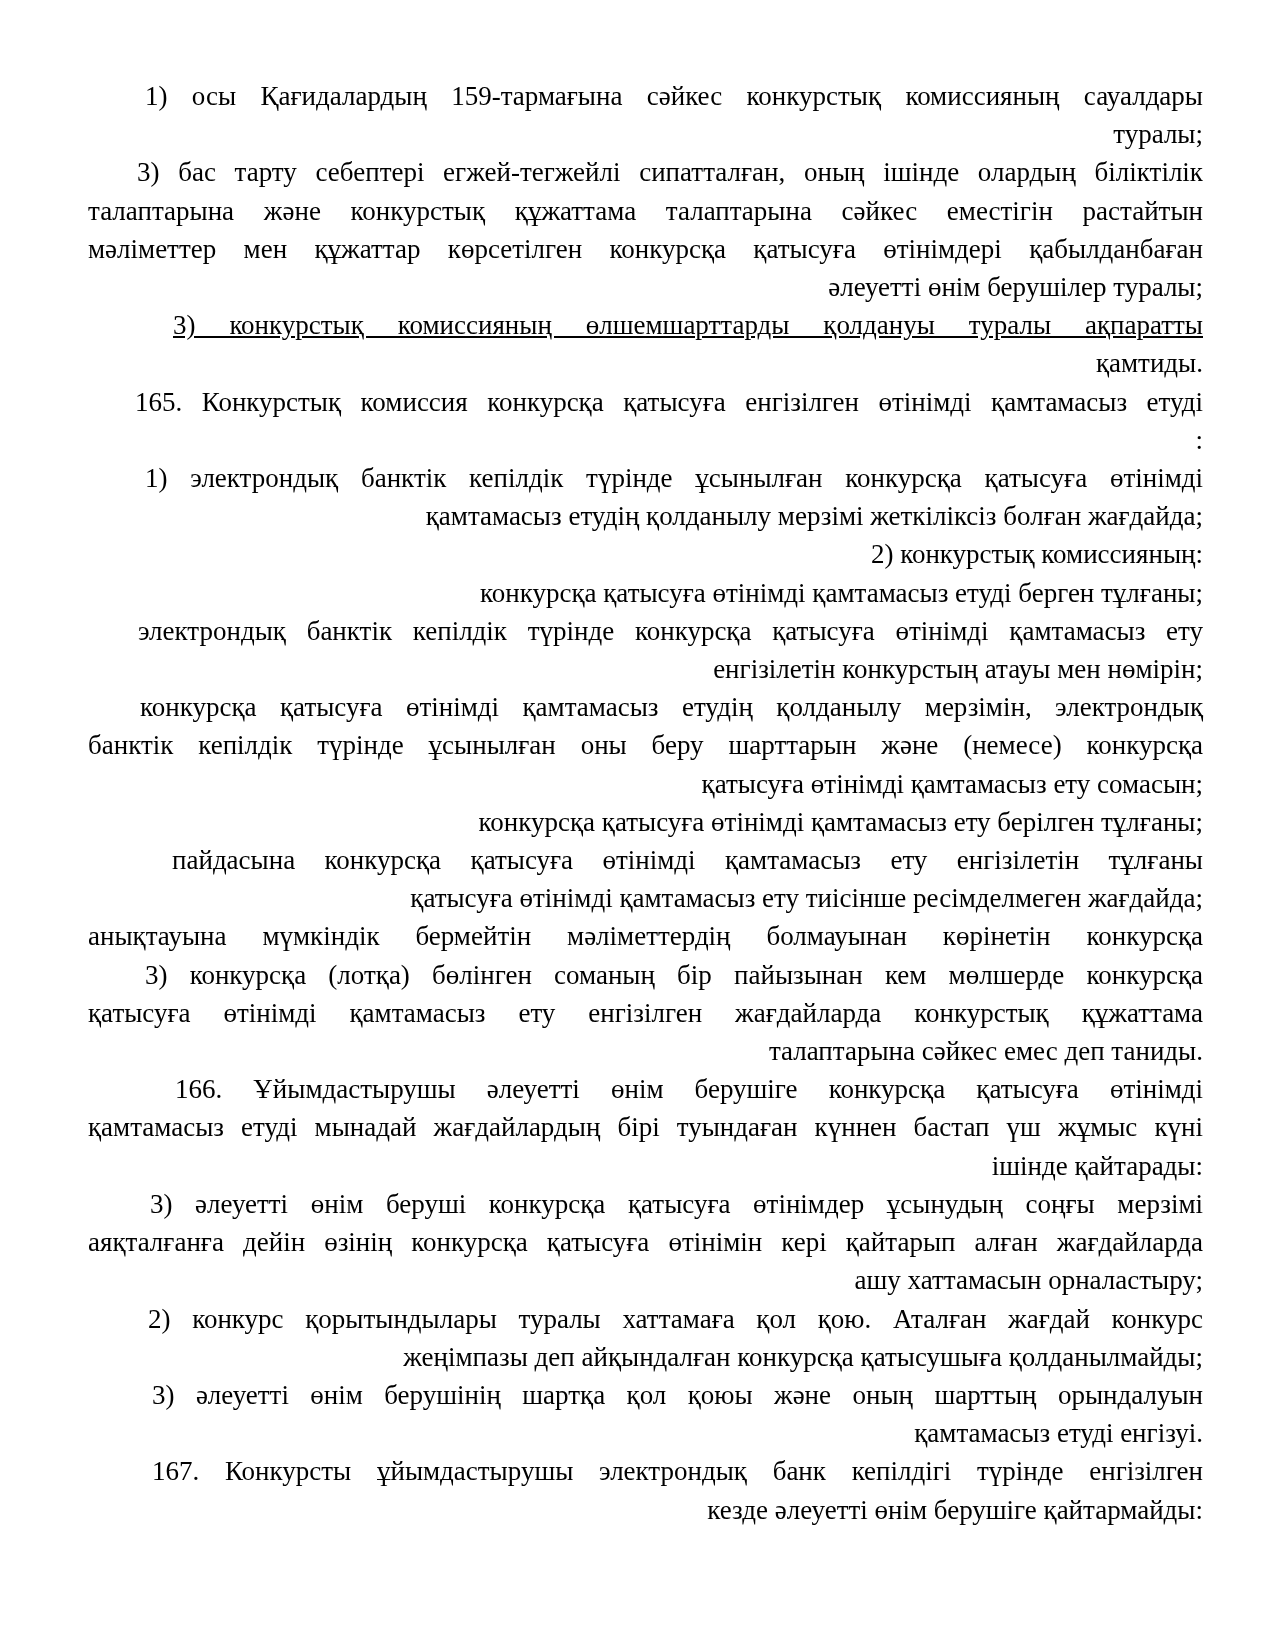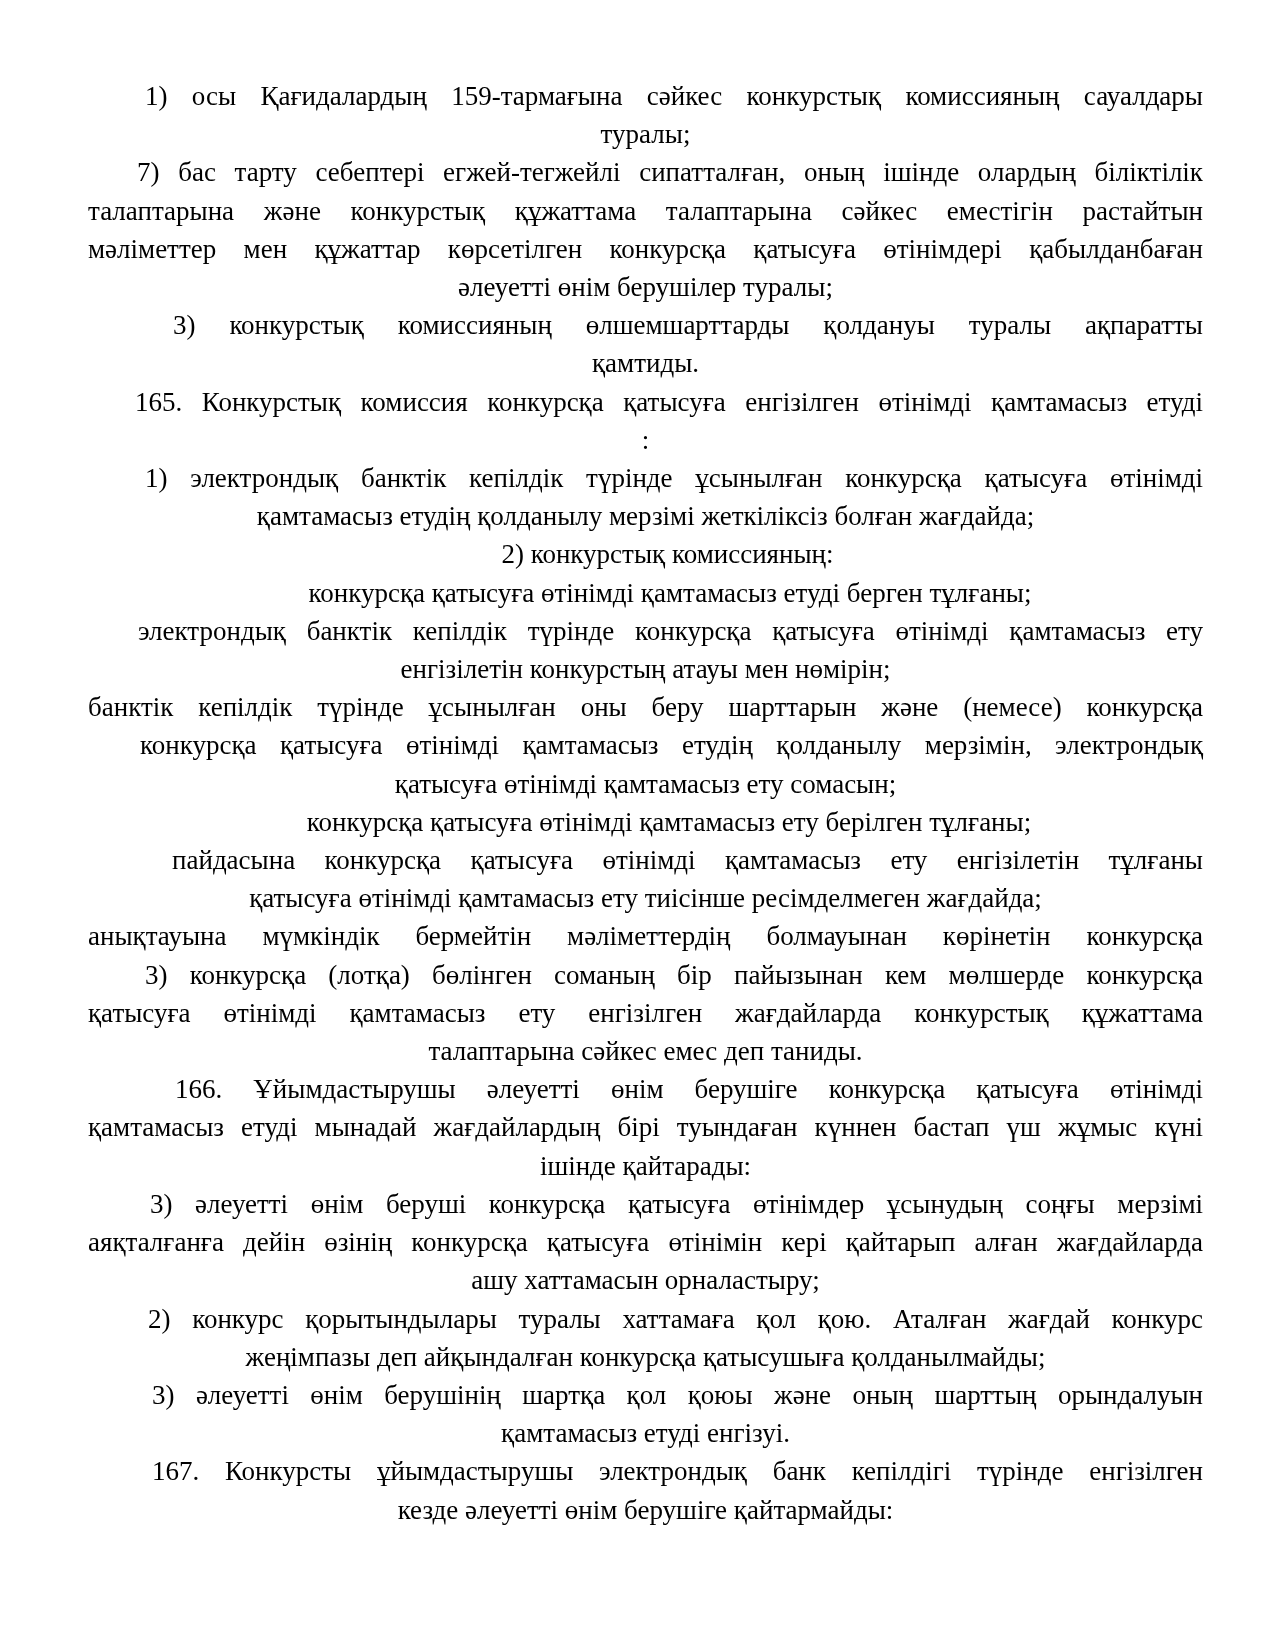--- a/index.html
+++ b/index.html
@@ -23,45 +23,45 @@
     font-size: 27px;
     line-height: 38.2px;
     color: #000000;
     -webkit-font-smoothing: antialiased;
   }
   .para {
     margin: 0;
     padding: 0;
   }
   .line {
-    text-align: center;
+    text-align: right;
     white-space: normal;
   }
   .line.just {
     text-align: justify;
     text-align-last: justify;
   }
 </style>
 </head>
 <body>
 
 <div class="page">
   <div class="textblock" style="color: rgb(0, 0, 0);">
       <div class="para">
         <div class="line just" style="text-indent: 57px;">1) осы Қағидалардың 159-тармағына сәйкес конкурстық комиссияның сауалдары</div>
         <div class="line">туралы;</div>
       </div>
       <div class="para">
-        <div class="line just" style="text-indent: 49px;">7) бас тарту себептері егжей-тегжейлі сипатталған, оның ішінде олардың біліктілік</div>
+        <div class="line just" style="text-indent: 49px;">3) бас тарту себептері егжей-тегжейлі сипатталған, оның ішінде олардың біліктілік</div>
         <div class="line just">талаптарына және конкурстық құжаттама талаптарына сәйкес еместігін растайтын</div>
         <div class="line just">мәліметтер мен құжаттар көрсетілген конкурсқа қатысуға өтінімдері қабылданбаған</div>
         <div class="line">әлеуетті өнім берушілер туралы;</div>
       </div>
       <div class="para">
-        <div class="line just" style="text-indent: 85px;">3) конкурстық комиссияның өлшемшарттарды қолдануы туралы ақпаратты</div>
+        <div class="line just" style="text-indent: 85px; text-decoration: underline;">3) конкурстық комиссияның өлшемшарттарды қолдануы туралы ақпаратты</div>
         <div class="line">қамтиды.</div>
       </div>
       <div class="para">
         <div class="line just" style="text-indent: 47px;">165. Конкурстық комиссия конкурсқа қатысуға енгізілген өтінімді қамтамасыз етуді</div>
         <div class="line">:</div>
       </div>
       <div class="para">
         <div class="line just" style="text-indent: 57px;">1) электрондық банктік кепілдік түрінде ұсынылған конкурсқа қатысуға өтінімді</div>
         <div class="line">қамтамасыз етудің қолданылу мерзімі жеткіліксіз болған жағдайда;</div>
       </div>
@@ -69,22 +69,22 @@
         <div class="line" style="text-indent: 44px;">2) конкурстық комиссияның:</div>
       </div>
       <div class="para">
         <div class="line" style="text-indent: 49px;">конкурсқа қатысуға өтінімді қамтамасыз етуді берген тұлғаны;</div>
       </div>
       <div class="para">
         <div class="line just" style="text-indent: 50px;">электрондық банктік кепілдік түрінде конкурсқа қатысуға өтінімді қамтамасыз ету</div>
         <div class="line">енгізілетін конкурстың атауы мен нөмірін;</div>
       </div>
       <div class="para">
+        <div class="line just" style="text-indent: 52px;">конкурсқа қатысуға өтінімді қамтамасыз етудің қолданылу мерзімін, электрондық</div>
         <div class="line just">банктік кепілдік түрінде ұсынылған оны беру шарттарын және (немесе) конкурсқа</div>
-        <div class="line just" style="text-indent: 52px;">конкурсқа қатысуға өтінімді қамтамасыз етудің қолданылу мерзімін, электрондық</div>
         <div class="line">қатысуға өтінімді қамтамасыз ету сомасын;</div>
       </div>
       <div class="para">
         <div class="line" style="text-indent: 47px;">конкурсқа қатысуға өтінімді қамтамасыз ету берілген тұлғаны;</div>
       </div>
       <div class="para">
         <div class="line just" style="text-indent: 84px;">пайдасына конкурсқа қатысуға өтінімді қамтамасыз ету енгізілетін тұлғаны</div>
         <div class="line">қатысуға өтінімді қамтамасыз ету тиісінше ресімделмеген жағдайда;</div>
         <div class="line just">анықтауына мүмкіндік бермейтін мәліметтердің болмауынан көрінетін конкурсқа</div>
       </div>

